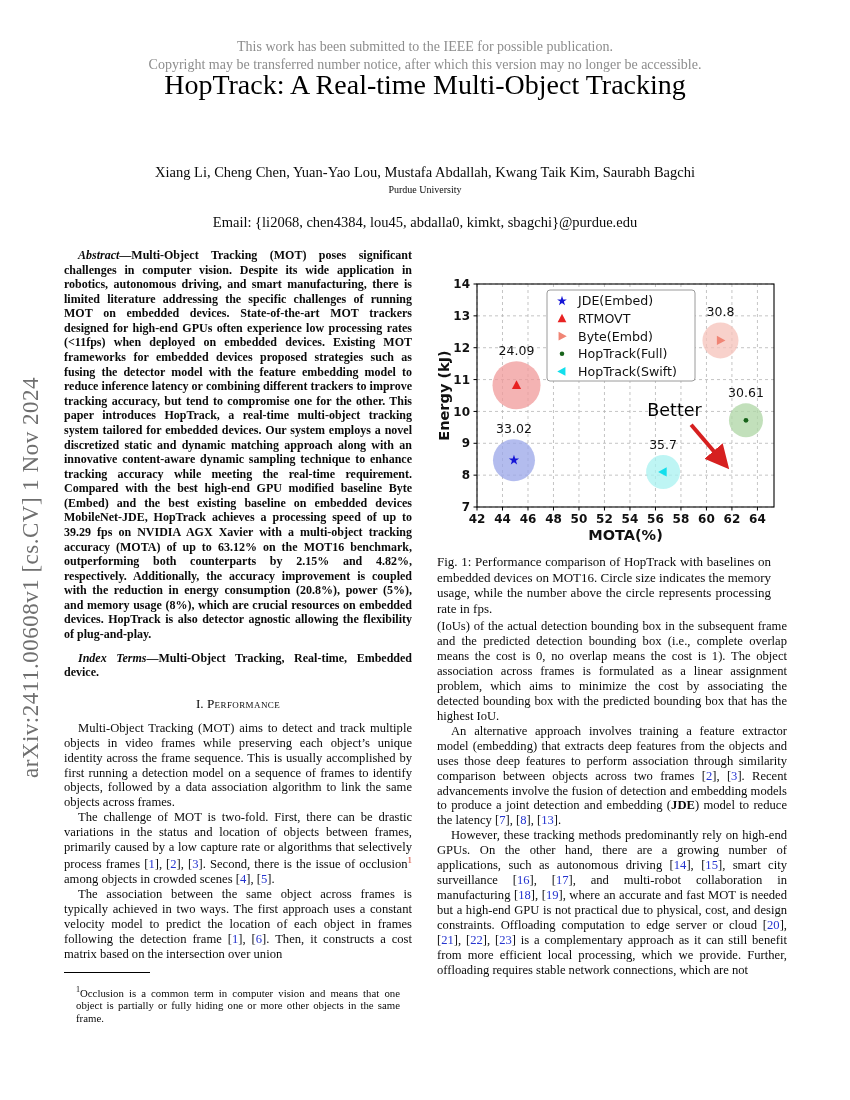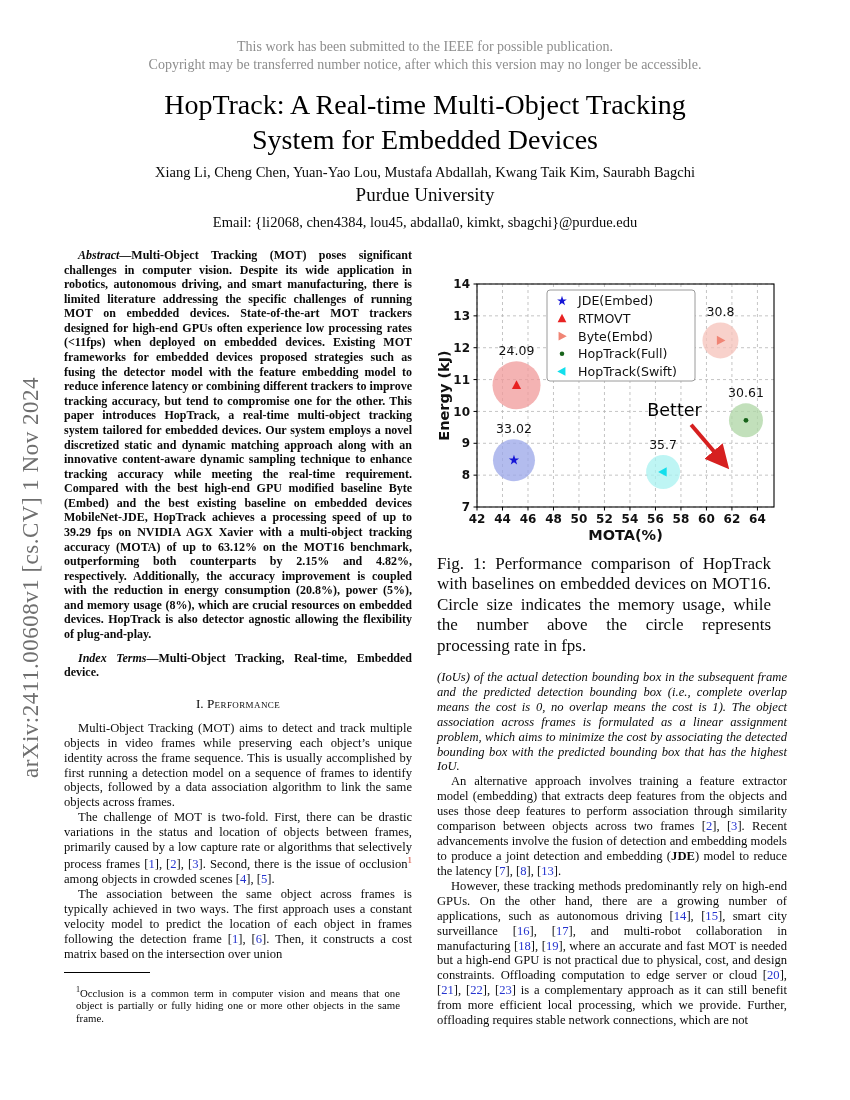--- a/index.html
+++ b/index.html
@@ -3,59 +3,58 @@
 <meta charset="utf-8">
 <style>
   html,body{margin:0;padding:0;}
   body{width:850px;height:1100px;background:#ffffff;position:relative;overflow:hidden;
        font-family:"Liberation Serif",serif;color:#0a0a0a;}
   .watermark{position:absolute;left:18px;top:778px;transform:rotate(-90deg);
        transform-origin:top left;font-size:23px;color:#6f6f6f;letter-spacing:.5px;
        white-space:nowrap;width:510px;}
   .notice{position:absolute;top:38px;left:0;width:100%;text-align:center;
        font-size:14px;line-height:1.32;color:#8d8d8d;}
-  .title{position:absolute;top:88px;left:0;width:100%;text-align:center;
+  .title{position:absolute;top:68px;left:0;width:100%;text-align:center;
        font-size:28px;line-height:1.24;color:#000;}
   .authors{position:absolute;top:164px;left:0;width:100%;text-align:center;font-size:14.5px;}
-  .affil{position:absolute;top:184px;left:0;width:100%;text-align:center;font-size:19px;}
+  .affil{position:absolute;top:184px;left:0;width:100%;text-align:center;font-size:10px;}
   .email{position:absolute;top:214px;left:0;width:100%;text-align:center;font-size:14.5px;}
   .col{position:absolute;top:248px;text-align:justify;}
   .col-left{left:64px;width:348px;}
   .col-right{left:437px;width:350px;}
   .abstract,.idxterms{font-size:12px;font-weight:bold;line-height:1.215;margin:0 0 0 0;
        text-indent:14px;}
   .idxterms{margin-top:9px;}
   .leadin{font-style:italic;}
   .sechead{text-align:center;font-size:13.2px;margin:16px 0 9px 0;}
   .smallcaps{font-variant:small-caps;letter-spacing:.4px;}
   .para{font-size:12.6px;line-height:1.185;margin:0;text-indent:14px;}
   .para.noindent{text-indent:0;}
   .cite{color:#2433cf;}
   .fnmark{color:#cf2a17;font-size:9px;}
   .fnrule{width:86px;border-top:1px solid #000;margin:10px 0 3px 0;height:0;}
   .footnote{font-size:10.8px;line-height:1.2;margin:12px;}
   .footnote sup{font-size:8px;}
   .figwrap{margin-top:28px;}
-  .caption{font-size:17px;line-height:1.2;margin:8px 16px 0 0;text-align:justify;}
-  .rp{margin-top:14px;font-style:italic;}
+  .caption{font-size:13px;line-height:1.2;margin:8px 16px 0 0;text-align:justify;}
+  .rp{margin-top:3px;}
   svg text{font-family:"DejaVu Sans",sans-serif;}
 </style>
 </head>
 <body>
 
 <div class="watermark">arXiv:2411.00608v1  [cs.CV]  1 Nov 2024</div>
 
 <div class="notice">
   <div>This work has been submitted to the IEEE for possible publication.</div>
   <div>Copyright may be transferred number notice, after which this version may no longer be accessible.</div>
 </div>
 
 <div class="title">
   <div>HopTrack: A Real-time Multi-Object Tracking</div>
-  <div>System for Embedded Devices</div>
 </div>
 
 <div class="authors">Xiang Li, Cheng Chen, Yuan-Yao Lou, Mustafa Abdallah, Kwang Taik Kim, Saurabh Bagchi</div>
 <div class="affil">Purdue University</div>
 <div class="email">Email: {li2068, chen4384, lou45, abdalla0, kimkt, sbagchi}@purdue.edu</div>
 
 <div class="col col-left">
   <p class="abstract"><span class="leadin">Abstract</span><span>—Multi-Object Tracking (MOT) poses significant challenges in computer vision. Despite its wide application in robotics, autonomous driving, and smart manufacturing, there is limited literature addressing the specific challenges of running MOT on embedded devices. State-of-the-art MOT trackers designed for high-end GPUs often experience low processing rates (&lt;11fps) when deployed on embedded devices. Existing MOT frameworks for embedded devices proposed strategies such as fusing the detector model with the feature embedding model to reduce inference latency or combining different trackers to improve tracking accuracy, but tend to compromise one for the other. This paper introduces HopTrack, a real-time multi-object tracking system tailored for embedded devices. Our system employs a novel discretized static and dynamic matching approach along with an innovative content-aware dynamic sampling technique to enhance tracking accuracy while meeting the real-time requirement. Compared with the best high-end GPU modified baseline Byte (Embed) and the best existing baseline on embedded devices MobileNet-JDE, HopTrack achieves a processing speed of up to 39.29 fps on NVIDIA AGX Xavier with a multi-object tracking accuracy (MOTA) of up to 63.12% on the MOT16 benchmark, outperforming both counterparts by 2.15% and 4.82%, respectively. Additionally, the accuracy improvement is coupled with the reduction in energy consumption (20.8%), power (5%), and memory usage (8%), which are crucial resources on embedded devices. HopTrack is also detector agnostic allowing the flexibility of plug-and-play.</span></p>
 
   <p class="idxterms"><span class="leadin">Index Terms</span><span>—Multi-Object Tracking, Real-time, Embedded device.</span></p>

